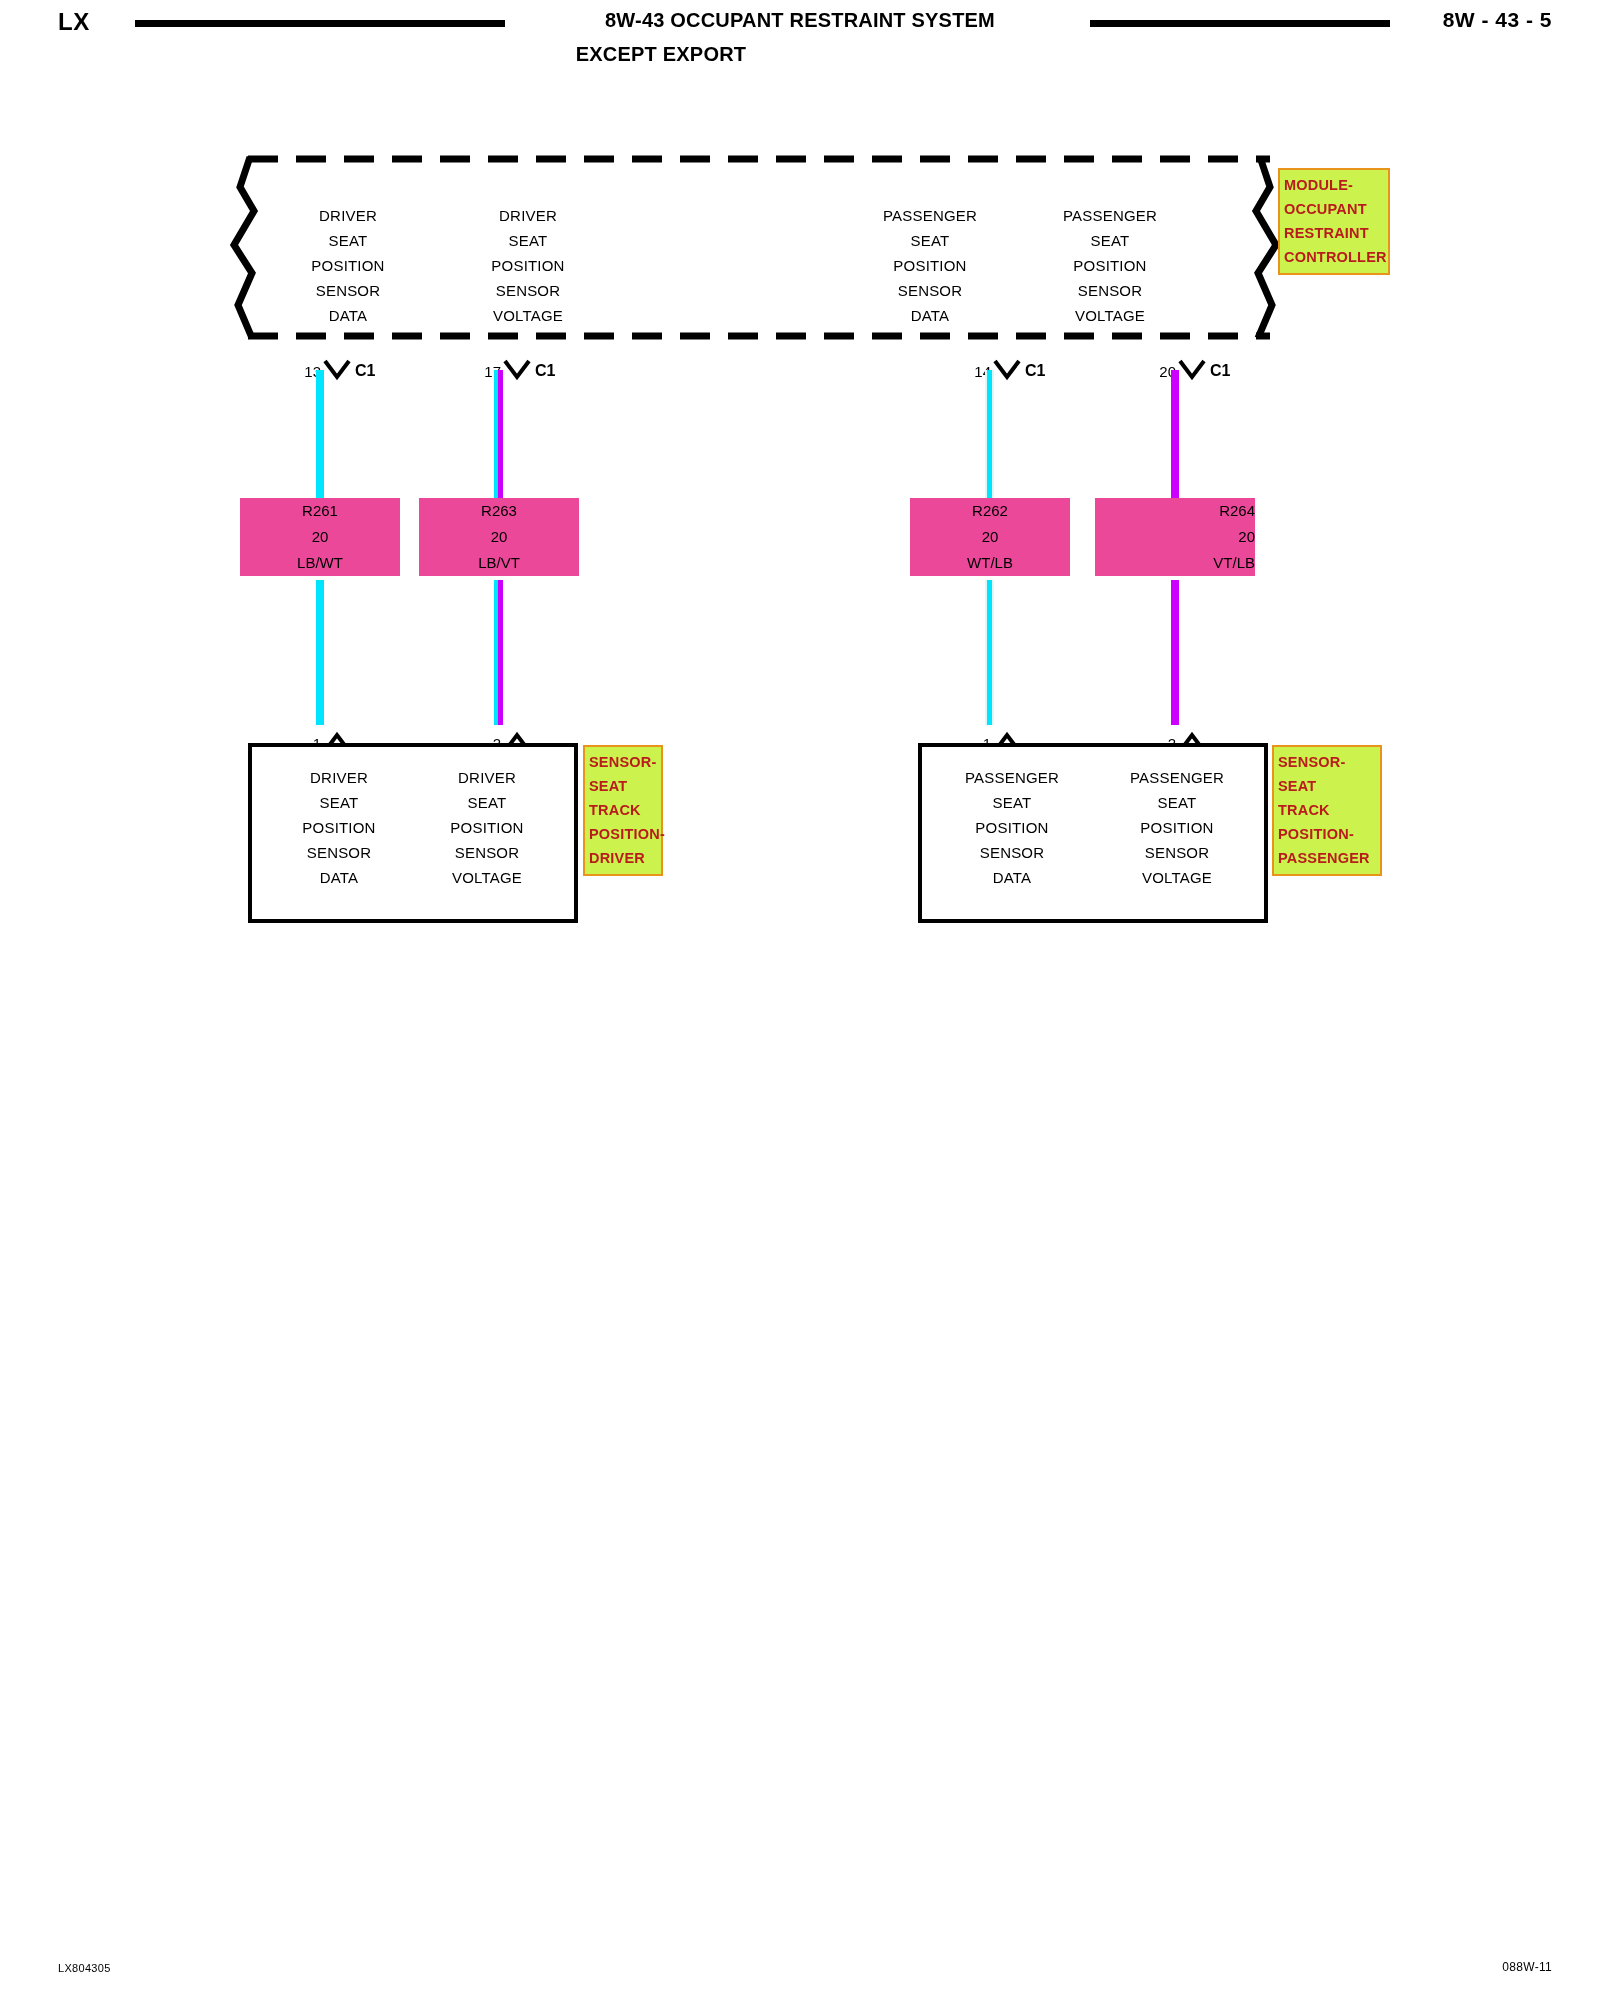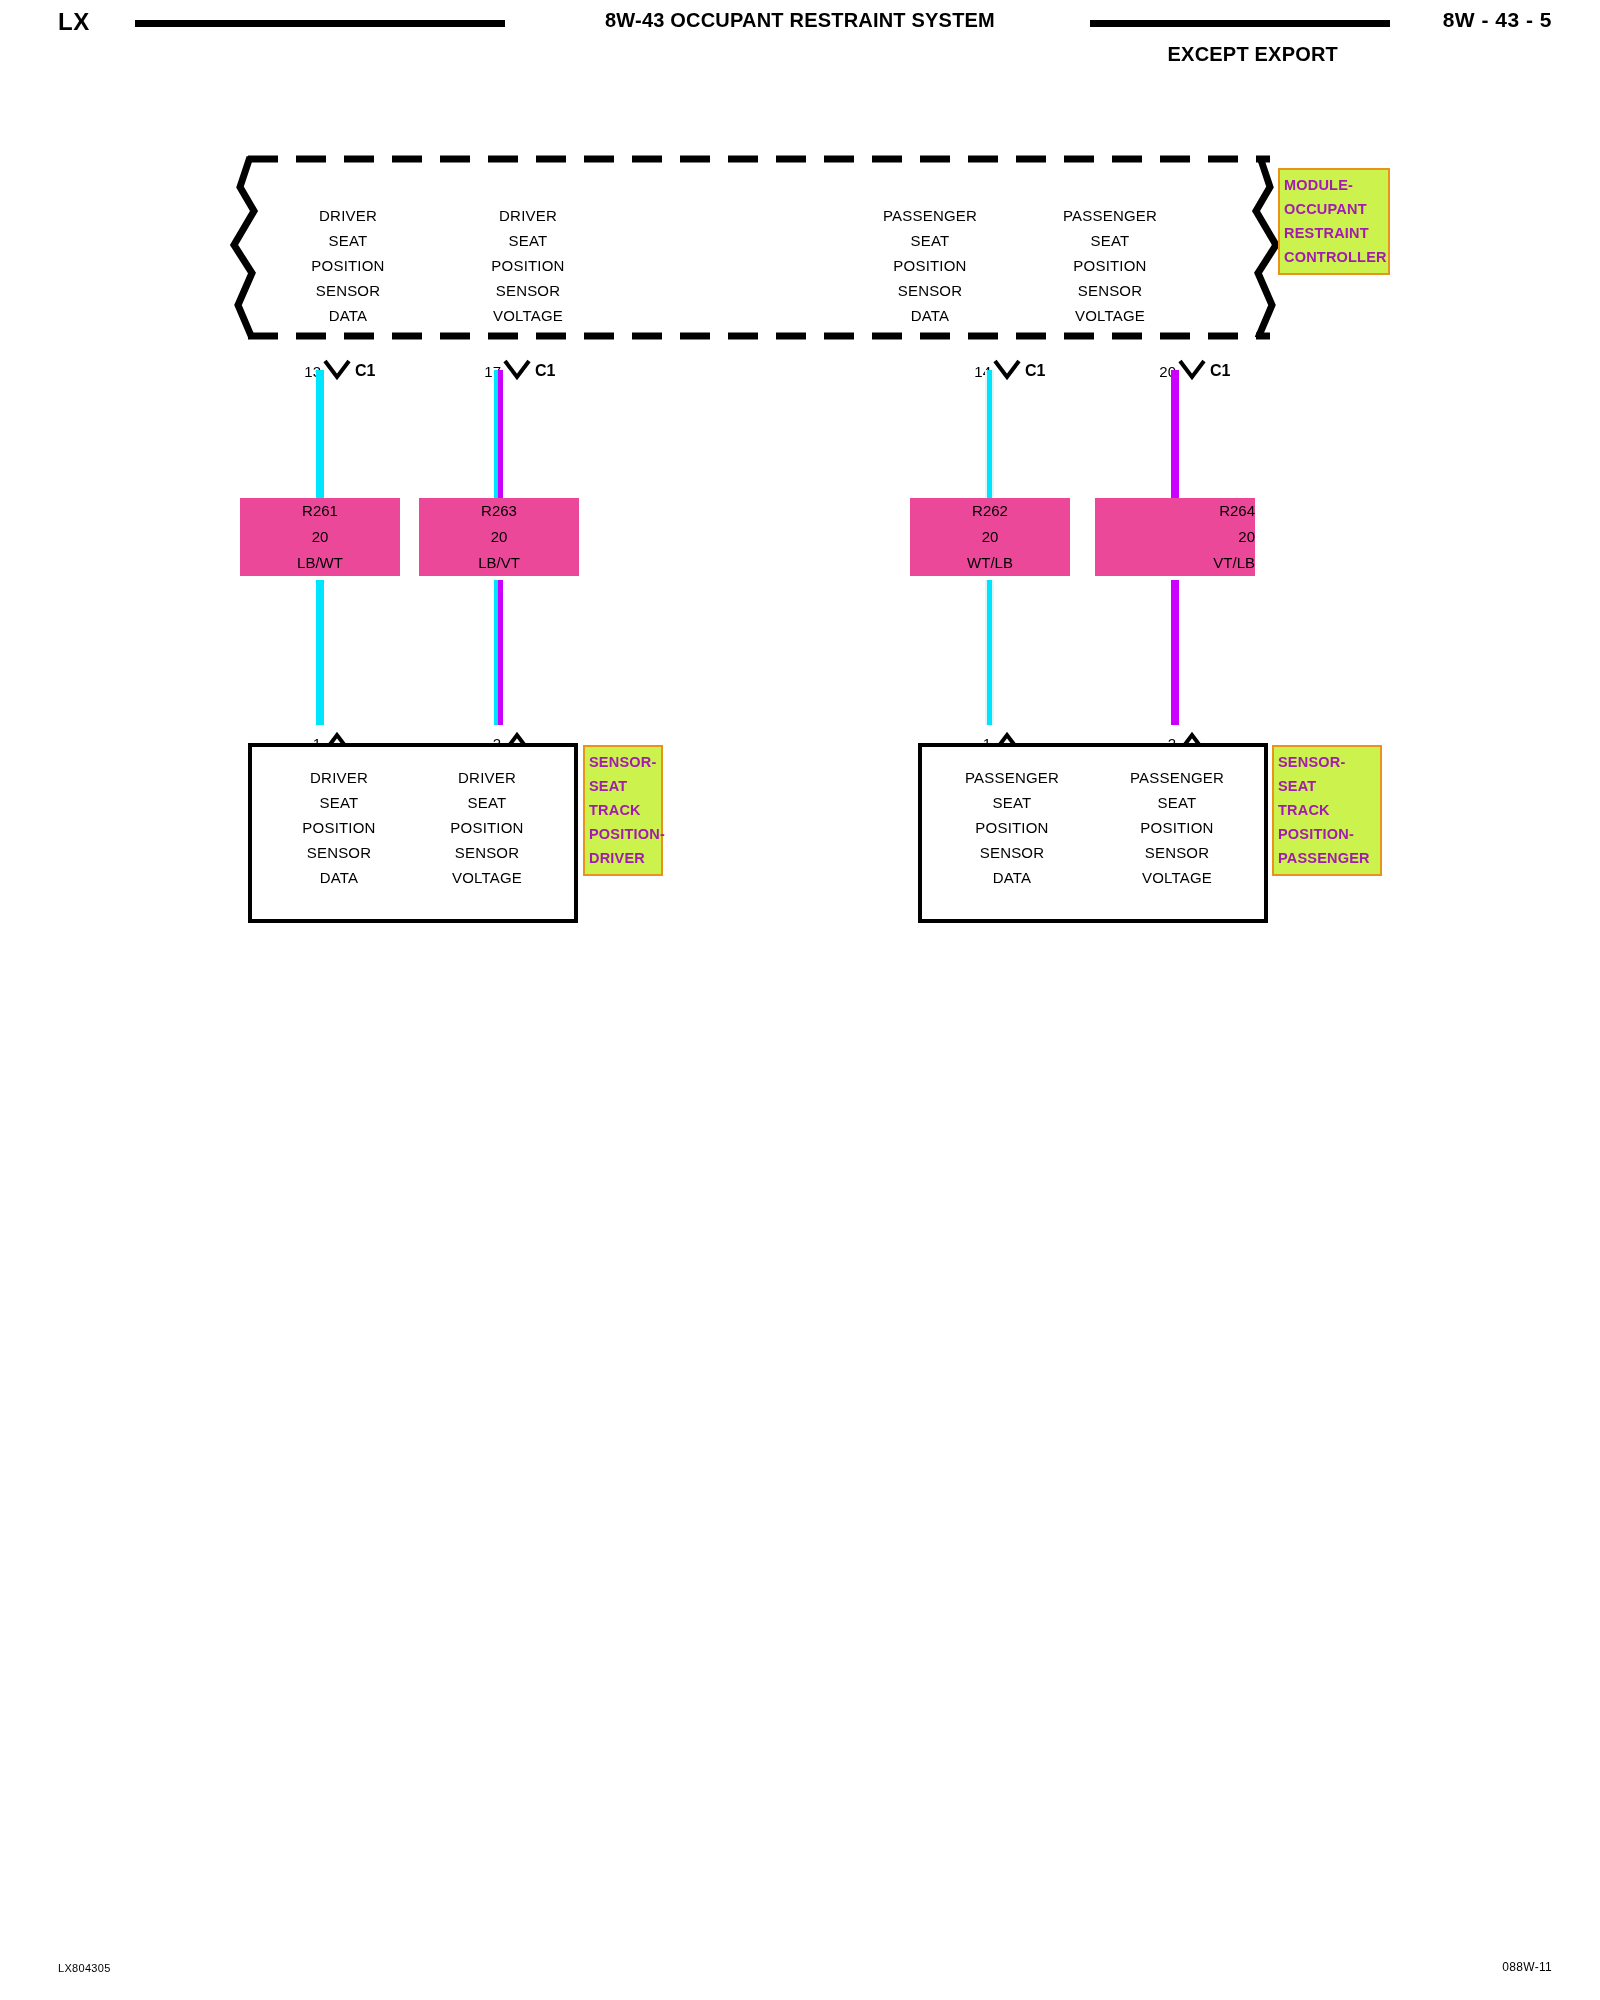--- a/index.html
+++ b/index.html
@@ -40,23 +40,23 @@
     position: absolute;
     left: 0; top: 9px;
     width: 1600px;
     text-align: center;
     font-size: 20px;
     font-weight: bold;
     letter-spacing: 0.2px;
   }
   .hdr-subtitle {
     position: absolute;
-    left: 16px; top: 43px;
+    left: 0; top: 43px;
     width: 1322px;
-    text-align: right;
+    text-align: center;
     font-size: 20px;
     font-weight: bold;
     letter-spacing: 0.2px;
   }
   .hdr-rule-right {
     position: absolute;
     left: 1090px; top: 20px;
     width: 300px; height: 7px;
     background: #000;
   }
@@ -97,21 +97,21 @@
   .callout {
     position: absolute;
     background: #ccf24d;
     border: 2px solid #e8941a;
     font-size: 14.5px;
     font-weight: bold;
     line-height: 24px;
     letter-spacing: 0.2px;
     padding: 3px 4px 4px 4px;
     box-sizing: border-box;
-    color: #a21caf;
+    color: #b91c1c;
   }
   .callout.module-lbl   { left: 1278px; top: 168px; width: 112px; }
   .callout.sensor-drv   { left: 583px;  top: 745px; width: 80px;  }
   .callout.sensor-pas   { left: 1272px; top: 745px; width: 110px; }
 
   
   .pin {
     position: absolute;
     width: 90px;
     height: 34px;

